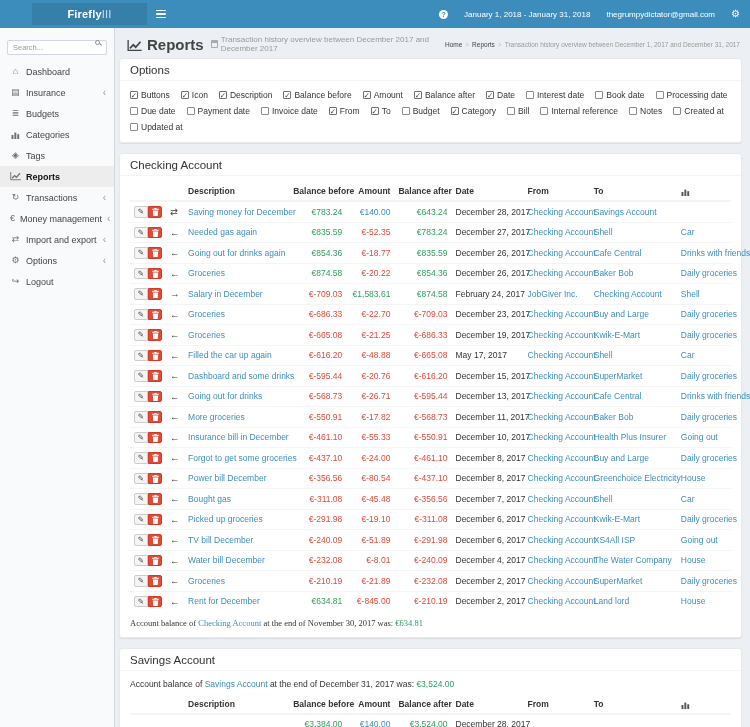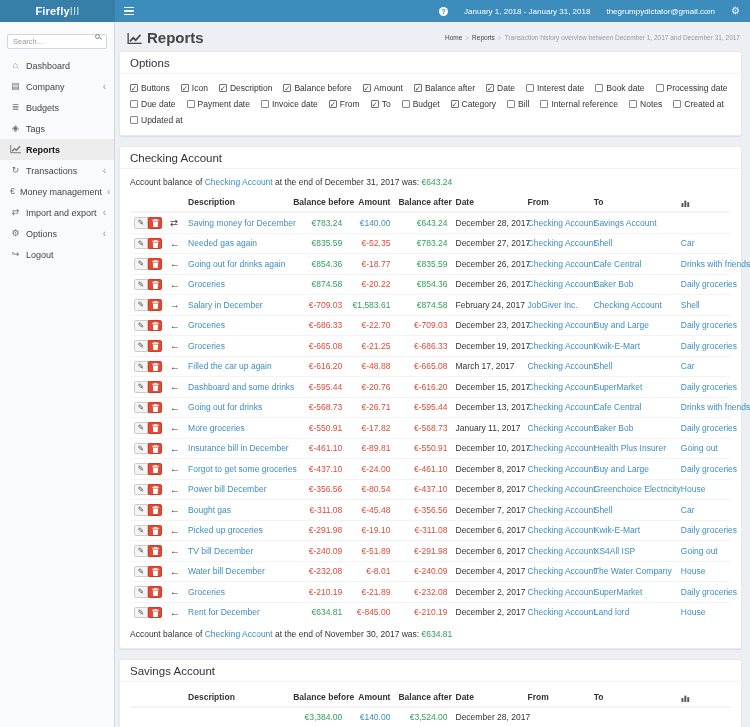--- a/index.html
+++ b/index.html
@@ -1,21 +1,21 @@
 <!DOCTYPE html>
 <html><head>
 <meta charset="utf-8">
 <style>
   * { margin:0; padding:0; box-sizing:border-box; }
   html,body { background:#ecf0f5; }
   body { width:750px; font-family:"Liberation Sans", sans-serif; color:#333; }
   a { color:#3c8dbc; text-decoration:none; cursor:pointer; }
 
   
-  .navbar { height:22px; background:#3c8dbc; display:flex; align-items:center; color:#fff; }
+  .navbar { height:28px; background:#3c8dbc; display:flex; align-items:center; color:#fff;padding-left:32px; }
   .logo { width:115px; height:22px; background:#367fa9; display:flex; align-items:center; justify-content:center;
           font-size:11px; letter-spacing:.2px; }
   .logo b { font-weight:bold; }
   .logo span.lt { font-weight:normal; opacity:.75; }
   .burger { margin-left:9px; width:10px; height:8px; display:flex; flex-direction:column; justify-content:space-between; cursor:pointer; }
   .burger i { display:block; height:1.4px; background:#fff; border-radius:1px; }
   .nav-right { margin-left:auto; display:flex; align-items:center; gap:16px; padding-right:10px; font-size:8px; }
   .qicon { width:9px; height:9px; background:#fff; color:#3c8dbc; border-radius:50%; font-size:7px; font-weight:bold;
            display:inline-flex; align-items:center; justify-content:center; cursor:pointer; }
   .gear { font-size:10px; line-height:10px; cursor:pointer; }
@@ -56,21 +56,21 @@
 
   
   .optlist { display:flex; flex-wrap:wrap; column-gap:11px; row-gap:6px; font-size:8.5px; color:#333; padding:2px 0; }
   .opt { display:inline-flex; align-items:center; gap:3px; cursor:pointer; white-space:nowrap; }
   .cb { width:8px; height:8px; border:1px solid #8a8a8a; border-radius:1px; background:#fff; font-size:7.5px; line-height:7px;
         color:#444; display:inline-flex; align-items:center; justify-content:center; }
   .cb.on { border-color:#6f6f6f; }
 
   
   .bal { font-size:8.5px; color:#333; margin:1px 0 7px 0; }
-  .bal.bottom { margin:7px 0 1px 0; }
+  .bal.bottom { margin:7px 0 1px 0;font-family:Liberation Serif, serif; }
 
   
   table.tx { width:100%; border-collapse:collapse; table-layout:fixed; font-size:8.5px; }
   table.tx th { text-align:left; font-weight:bold; color:#333; padding:3px 4px 4px 4px; border-bottom:2px solid #f4f4f4; white-space:nowrap; }
   table.tx td { padding:4px 4px; border-top:1px solid #f4f4f4; white-space:nowrap; overflow:visible; vertical-align:middle; }
   table.tx tr:first-child td { border-top:none; }
   table.tx .num { text-align:right; }
   .g { color:#2e9e5b; } .r { color:#dd4b39; } .b { color:#3c8dbc; }
   .c-typ { color:#444; font-size:9.5px; }
   .bgrp { display:inline-flex; }
@@ -108,26 +108,36 @@
       <input type="text" placeholder="Search..." style="">
       <span class="mag"></span>
     </div>
     <nav>
         <div class="side-item">
           <span class="sicon">⌂</span>
           <span class="slbl">Dashboard</span>
         </div>
         <div class="side-item">
           <span class="sicon">▤</span>
-          <span class="slbl">Company</span>
+          <span class="slbl">Insurance</span>
           <span class="chev">‹</span>
         </div>
         <div class="side-item">
           <span class="sicon">≣</span>
           <span class="slbl">Budgets</span>
+        </div>
+        <div class="side-item">
+          <span class="sicon"><svg class="svgi bars" width="9" height="8" viewBox="0 0 10 10">
+              <g fill="currentColor">
+                <rect x="0" y="5" width="2.4" height="5"></rect>
+                <rect x="3.6" y="2" width="2.4" height="8"></rect>
+                <rect x="7.2" y="4" width="2.4" height="6"></rect>
+              </g>
+            </svg></span>
+          <span class="slbl">Categories</span>
         </div>
         <div class="side-item">
           <span class="sicon">◈</span>
           <span class="slbl">Tags</span>
         </div>
         <div class="side-item active">
           <span class="sicon"><svg class="svgi" width="11" height="9" viewBox="0 0 12 10">
               <path d="M0.7 0v8.6H12" fill="none" stroke="currentColor"></path>
               <path d="M2.2 7l2.8-3 2 2 4-4.6" fill="none" stroke="currentColor" stroke-width="1.4"></path>
             </svg></span>
@@ -162,20 +172,24 @@
 
   <div class="main">
     <div class="content-header">
       <span class="page-title">
         <span class="ticon"><svg class="svgi" width="15" height="12" viewBox="0 0 12 10">
               <path d="M0.7 0v8.6H12" fill="none" stroke="#444" stroke-width="1.1"></path>
               <path d="M2.2 7l2.8-3 2 2 4-4.6" fill="none" stroke="#444" stroke-width="1.4"></path>
             </svg></span>
         <span>Reports</span>
       </span>
+      <span class="subtitle">
+        <span class="cal"></span>
+        <span>Transaction history overview between December 2017 and December 2017</span>
+      </span>
       <span class="breadcrumb"><a class="bc-link">Home</a><span class="sep">&gt;</span><a class="bc-link">Reports</a><span class="sep">&gt;</span><span>Transaction history overview between December 1, 2017 and December 31, 2017</span></span>
     </div>
 
     <div class="content">
 
       <section class="panel">
         <div class="p-title">Options</div>
         <div class="p-body">
           <div class="optlist">
               <label class="opt">
@@ -267,21 +281,20 @@
                 <span>Updated at</span>
               </label>
             </div>
         </div>
       </section>
 
       <div>
           <section class="panel">
             <div class="p-title">Checking Account</div>
             <div class="p-body">
-              <p class="bal top">Account balance of <a>Checking Account</a> at the end of December 31, 2017 was: <span class="g">€643.24</span></p>
               <table class="tx">
                 <colgroup>
                   <col style="width:6%">
                   <col style="width:3%">
                   <col style="width:17.5%">
                   <col style="width:9.5%">
                   <col style="width:8%">
                   <col style="width:9.5%">
                   <col style="width:12%">
                   <col style="width:11%">
@@ -465,21 +478,21 @@
                           <span><svg width="7" height="8" viewBox="0 0 10 12">
                               <path fill="currentColor" d="M3.5 0h3l.6 1.2H10v1.5H0V1.2h2.9L3.5 0zM1 3.6h8l-.7 8.4H1.7L1 3.6z"></path>
                             </svg></span>
                         </button>
                       </span></td>
                     <td class="c-typ"><span>←</span></td>
                     <td><a>Filled the car up again</a></td>
                     <td class="num r">€-616.20</td>
                     <td class="num r">€-48.88</td>
                     <td class="num r">€-665.08</td>
-                    <td>March 17, 2017</td>
+                    <td>May 17, 2017</td>
                     <td><a>Checking Account</a></td>
                     <td><a>Shell</a></td>
                     <td><a>Car</a></td>
                   </tr>
                   <tr>
                     <td class="c-btn"><span class="bgrp">
                         <button class="btn-e">
                           <span>✎</span>
                         </button>
                         <button class="btn-d">
@@ -528,40 +541,40 @@
                           <span><svg width="7" height="8" viewBox="0 0 10 12">
                               <path fill="currentColor" d="M3.5 0h3l.6 1.2H10v1.5H0V1.2h2.9L3.5 0zM1 3.6h8l-.7 8.4H1.7L1 3.6z"></path>
                             </svg></span>
                         </button>
                       </span></td>
                     <td class="c-typ"><span>←</span></td>
                     <td><a>More groceries</a></td>
                     <td class="num r">€-550.91</td>
                     <td class="num r">€-17.82</td>
                     <td class="num r">€-568.73</td>
-                    <td>January 11, 2017</td>
+                    <td>December 11, 2017</td>
                     <td><a>Checking Account</a></td>
                     <td><a>Baker Bob</a></td>
                     <td><a>Daily groceries</a></td>
                   </tr>
                   <tr>
                     <td class="c-btn"><span class="bgrp">
                         <button class="btn-e">
                           <span>✎</span>
                         </button>
                         <button class="btn-d">
                           <span><svg width="7" height="8" viewBox="0 0 10 12">
                               <path fill="currentColor" d="M3.5 0h3l.6 1.2H10v1.5H0V1.2h2.9L3.5 0zM1 3.6h8l-.7 8.4H1.7L1 3.6z"></path>
                             </svg></span>
                         </button>
                       </span></td>
                     <td class="c-typ"><span>←</span></td>
                     <td><a>Insurance bill in December</a></td>
                     <td class="num r">€-461.10</td>
-                    <td class="num r">€-89.81</td>
+                    <td class="num r">€-55.33</td>
                     <td class="num r">€-550.91</td>
                     <td>December 10, 2017</td>
                     <td><a>Checking Account</a></td>
                     <td><a>Health Plus Insurer</a></td>
                     <td><a>Going out</a></td>
                   </tr>
                   <tr>
                     <td class="c-btn"><span class="bgrp">
                         <button class="btn-e">
                           <span>✎</span>
@@ -730,20 +743,21 @@
                     <td><a>House</a></td>
                   </tr>
                 </tbody>
               </table>
               <p class="bal bottom">Account balance of <a>Checking Account</a> at the end of November 30, 2017 was: <span class="g">€634.81</span></p>
             </div>
           </section>
           <section class="panel">
             <div class="p-title">Savings Account</div>
             <div class="p-body">
+              <p class="bal top">Account balance of <a>Savings Account</a> at the end of December 31, 2017 was: <span class="g">€3,524.00</span></p>
               <table class="tx">
                 <colgroup>
                   <col style="width:6%">
                   <col style="width:3%">
                   <col style="width:17.5%">
                   <col style="width:9.5%">
                   <col style="width:8%">
                   <col style="width:9.5%">
                   <col style="width:12%">
                   <col style="width:11%">

